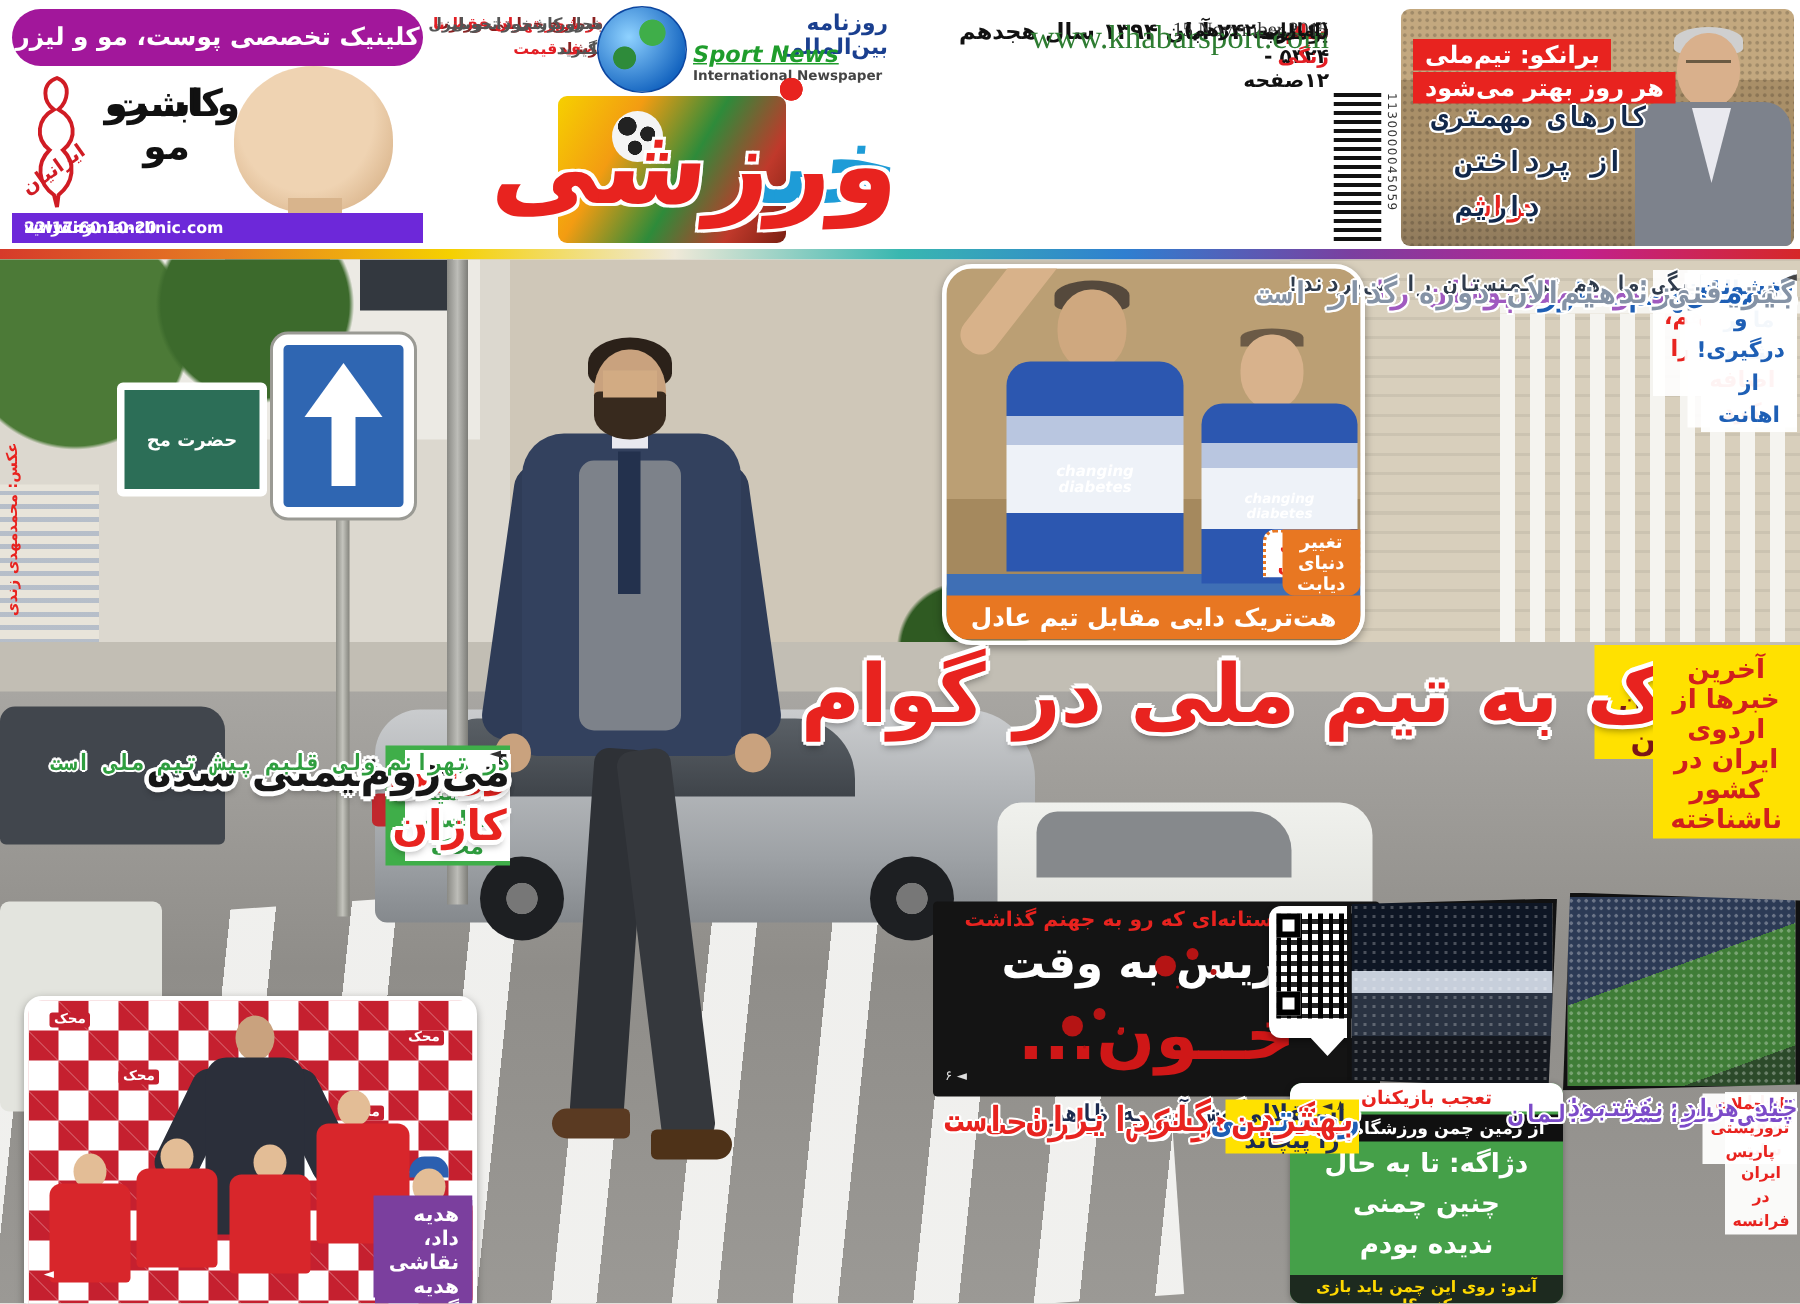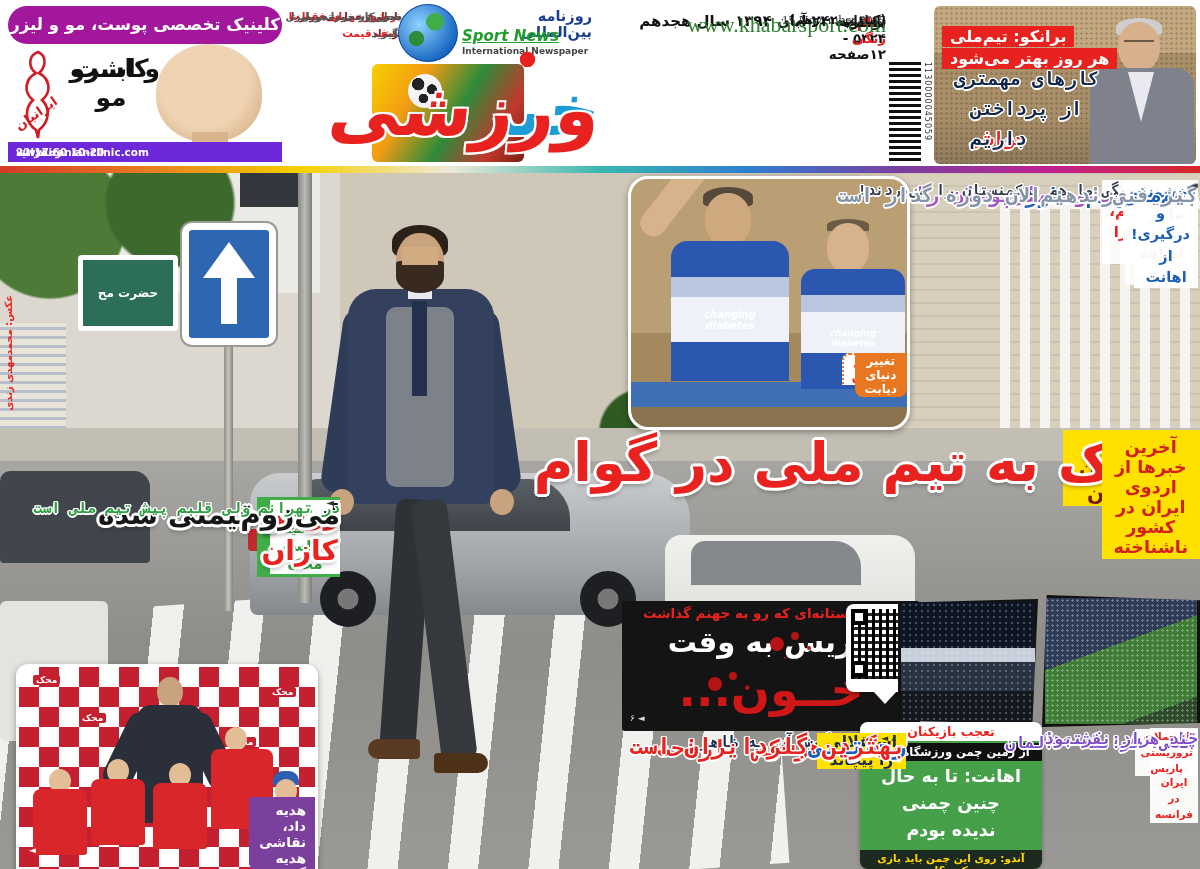--- a/index.html
+++ b/index.html
@@ -489,20 +489,21 @@
       </div>
     </div>
     <div class="d-bubble">
       <div class="d-b1">
           <span>در بازی سفیران</span>
         </div>
       <div class="d-b2">
           <span>تغییر دنیای دیابت</span>
         </div>
     </div>
+    <div class="d-capbar">هت‌تریک دایی مقابل تیم عادل</div>
   </div>
 
   <div class="rcol">
     <div class="rc-kick">
         <span>یک سوءتفاهم، شهریار را به</span>
       </div>
     <div class="rc-kick">
         <span>صف منتقدان کارلوس اضافه کرد</span>
       </div>
     <div class="rc-daei1 ow">
@@ -553,21 +554,21 @@
     <div class="qr-f" style="left:57px;top:5px;"></div>
     <div class="qr-f" style="left:5px;top:57px;"></div>
   </div>
 
   <div class="stad stad1"></div>
   <div class="stad stad2"></div>
 
   <div class="guam">
     <div class="gu-t1">تعجب بازیکنان</div>
     <div class="gu-t2">از زمین چمن ورزشگاه گوام</div>
-    <div class="gu-l" style="top:44px;">اهانت: تا به حال</div>
+    <div class="gu-l" style="top:44px;">دژاگه: تا به حال</div>
     <div class="gu-l" style="top:71px;">چنین چمنی</div>
     <div class="gu-l" style="top:98px;">ندیده بودم</div>
     <div class="gu-f">آندو: روی این چمن باید بازی کنیم؟!</div>
   </div>
 
   <div class="asefi">
     <div class="as-tag">
         <span>تحلیل سفیر سابق ایران در فرانسه</span>
       </div>
     <div class="as-tag" style="margin-top:1px;">

